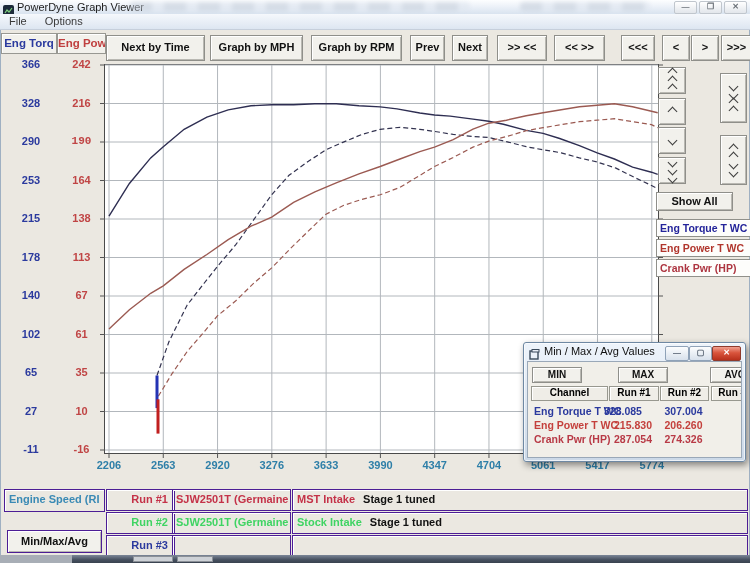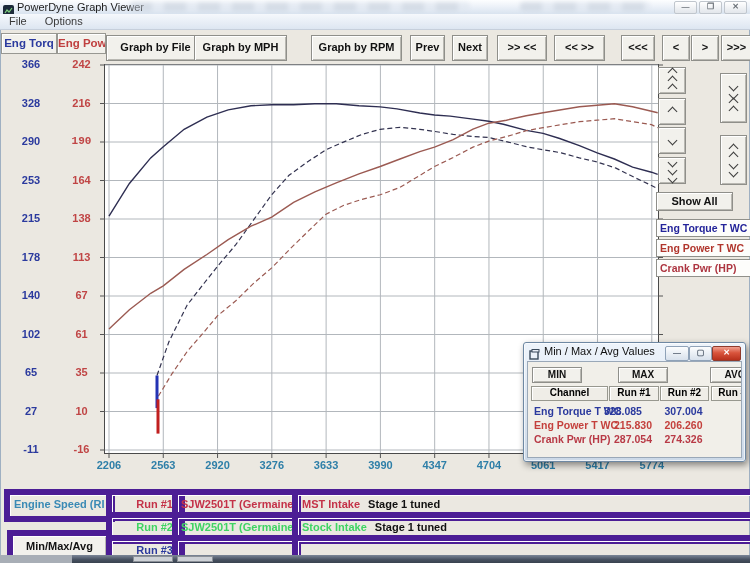--- a/index.html
+++ b/index.html
@@ -58,21 +58,21 @@
     border:1px solid #9aa8b8;overflow:hidden;}
   .mmbtn{position:absolute;height:14px;font-size:10px;line-height:13px;}
   .mmhead{position:absolute;height:13px;font-size:10px;font-weight:bold;text-align:center;
     line-height:12px;background:#efede7;border:1px solid #98988f;box-shadow:inset 1px 1px 0 #fff;overflow:hidden;}
   .mmcell{position:absolute;height:13px;font-size:10.5px;font-weight:bold;line-height:13px;white-space:nowrap;}
   .mmcapbtn{position:absolute;top:3px;height:13px;border-radius:2px;border:1px solid #8fa2b8;
     background:linear-gradient(#fcfdfe,#d8e1ec);color:#4a5666;font-size:8px;line-height:12px;
     text-align:center;font-weight:bold;}
   .mmclose{background:linear-gradient(#f0a090,#d9543c 45%,#b8301c);color:#fff;border-color:#8f3a2c;}
   
-  .fbox{position:absolute;border:6px solid #4c1d95;box-shadow:inset 1px 1px 0 #ffffff;
+  .fbox{position:absolute;border:1px solid #4c1d95;box-shadow:inset 1px 1px 0 #ffffff;
     font-size:11px;font-weight:bold;line-height:19px;white-space:nowrap;overflow:hidden;}
   .taskbar{position:absolute;left:0;top:555px;width:750px;height:8px;
     background:linear-gradient(#7c8798,#46505f 60%,#39424f);}
   .taskbar .seg{position:absolute;top:1px;height:6px;background:#cdd1d6;border:1px solid #8b9097;box-sizing:border-box;}
   .taskbar .left{position:absolute;left:0;top:0;width:72px;height:8px;background:#a8aeb6;}
 </style>
 </head>
 <body>
 
 <div class="titlebar">
@@ -90,22 +90,22 @@
     <span class="capbtn">❐</span>
     <span class="capbtn">✕</span>
   </div>
 </div>
 
 <div class="menubar" id="menubar"><span class="menu-item">File</span><span class="menu-item">Options</span></div>
 
 <div class="axis-head" style="left:1px;width:54px;color:#2b3a9e;">Eng Torq</div>
 <div class="axis-head" style="left:57px;width:47px;color:#c04040;">Eng Powe</div>
 <div id="toolbar-buttons">
-    <div class="btn3d toolbtn" style="left: 106px; width: 97px;">Graph by File</div>
-    <div class="btn3d toolbtn" style="left: 194px; width: 91px;">Graph by MPH</div>
+    <div class="btn3d toolbtn" style="left: 106px; width: 97px;">Next by Time</div>
+    <div class="btn3d toolbtn" style="left: 210px; width: 91px;">Graph by MPH</div>
     <div class="btn3d toolbtn" style="left: 311px; width: 89px;">Graph by RPM</div>
     <div class="btn3d toolbtn" style="left: 410px; width: 33px;">Prev</div>
     <div class="btn3d toolbtn" style="left: 452px; width: 34px;">Next</div>
     <div class="btn3d toolbtn" style="left: 497px; width: 48px;">&gt;&gt; &lt;&lt;</div>
     <div class="btn3d toolbtn" style="left: 554px; width: 49px;">&lt;&lt; &gt;&gt;</div>
     <div class="btn3d toolbtn" style="left: 621px; width: 32px;">&lt;&lt;&lt;</div>
     <div class="btn3d toolbtn" style="left: 662px; width: 26px;">&lt;</div>
     <div class="btn3d toolbtn" style="left: 691px; width: 26px;">&gt;</div>
     <div class="btn3d toolbtn" style="left: 721px; width: 29px;">&gt;&gt;&gt;</div>
   </div>

